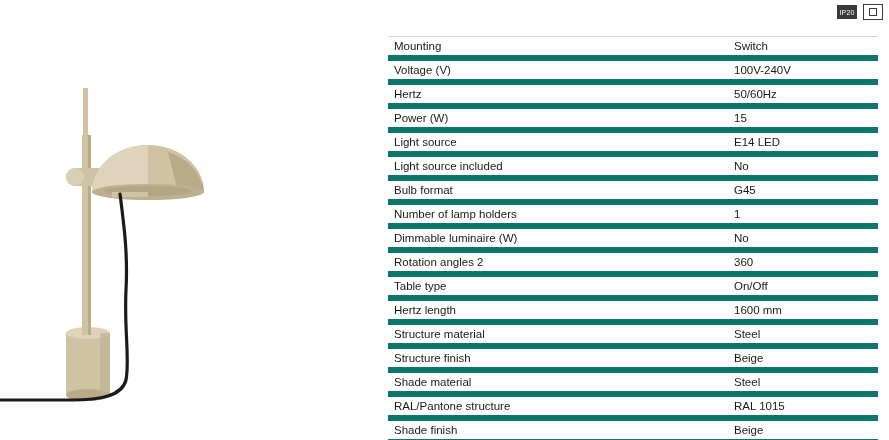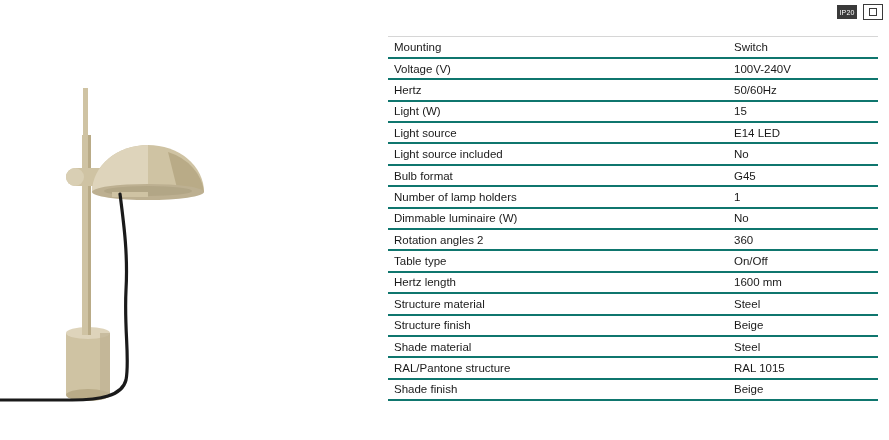--- a/index.html
+++ b/index.html
@@ -81,21 +81,21 @@
   table.spec {
     border-collapse: collapse;
     width: 478px;
     table-layout: fixed;
   }
   table.spec tr {
     height: 21.4px;
   }
   table.spec td {
     border-top: 1px solid #d6d6d6;
-    border-bottom: 2px solid #0f766e;
+    border-bottom: 6px solid #0f766e;
     font-size: 11.5px;
     color: #1a1a1a;
     padding: 3px 0 3px 6px;
     vertical-align: middle;
     font-family: "Liberation Sans", sans-serif;
     white-space: nowrap;
     overflow: hidden;
   }
   table.spec td.key { width: 334px; }
   table.spec td.val { width: 144px; }
@@ -149,21 +149,21 @@
       </tr>
       <tr>
         <td class="key">Voltage (V)</td>
         <td class="val">100V-240V</td>
       </tr>
       <tr>
         <td class="key">Hertz</td>
         <td class="val">50/60Hz</td>
       </tr>
       <tr>
-        <td class="key">Light (W)</td>
+        <td class="key">Power (W)</td>
         <td class="val">15</td>
       </tr>
       <tr>
         <td class="key">Light source</td>
         <td class="val">E14 LED</td>
       </tr>
       <tr>
         <td class="key">Light source included</td>
         <td class="val">No</td>
       </tr>

